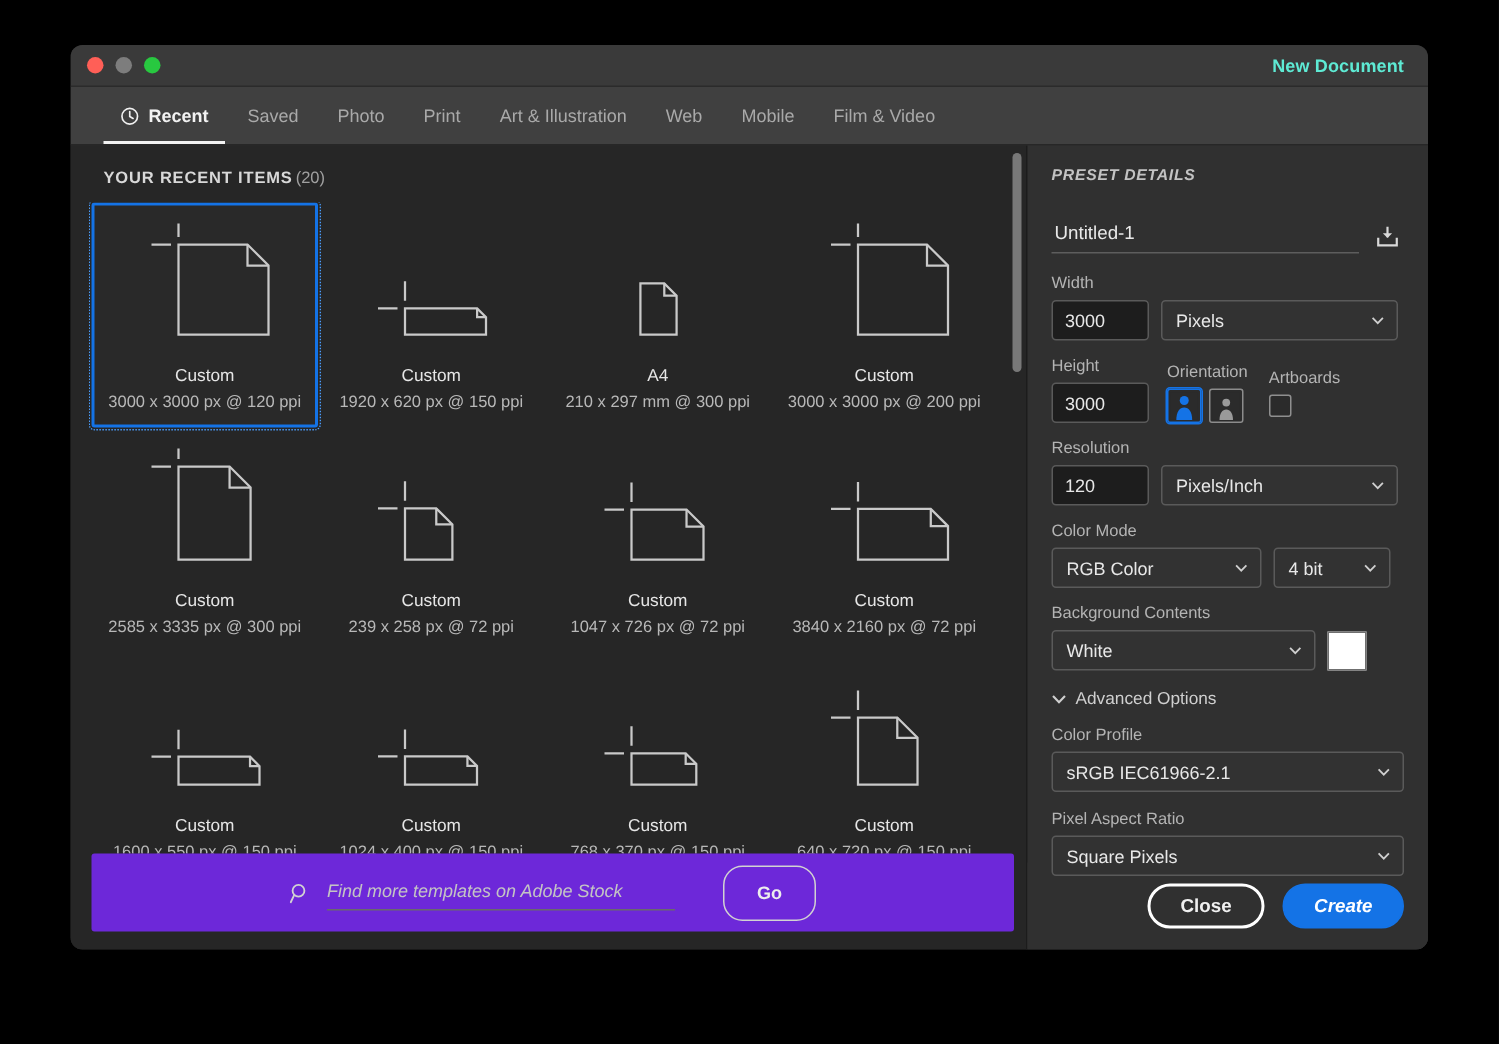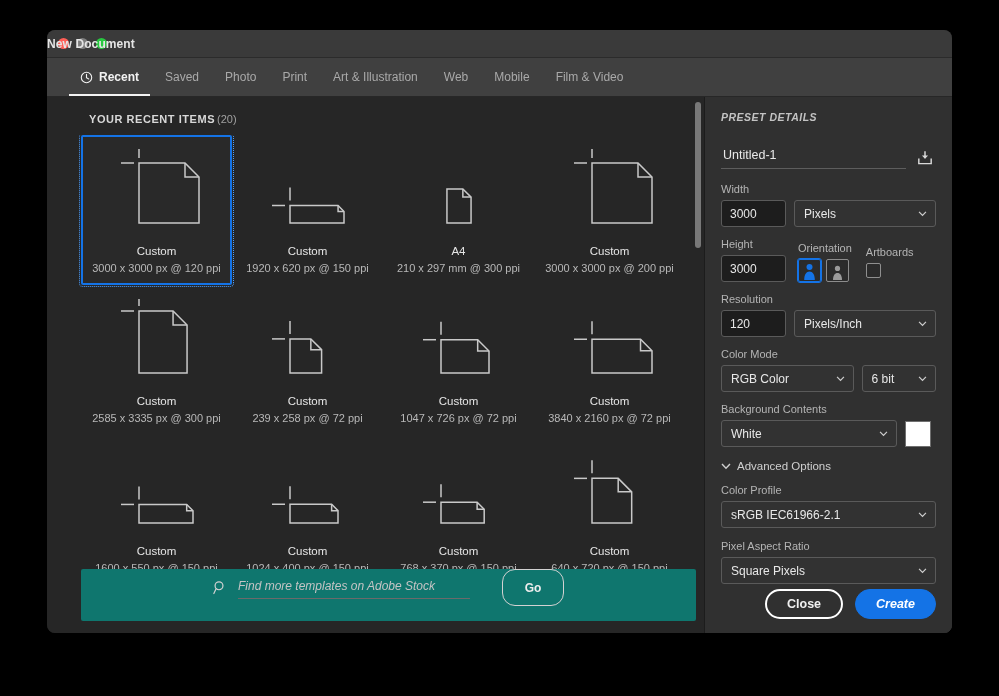--- a/index.html
+++ b/index.html
@@ -54,25 +54,25 @@
     width: 11px;
     height: 11px;
     border-radius: 50%;
     display: block;
   }
   .light.close { background: #ff5f57; }
   .light.min   { background: #7d7d7d; }
   .light.max   { background: #28c840; }
   .title-text {
     position: absolute;
-    left: 0; right: 5px;
-    text-align: left;
+    left: 0; right: 16px;
+    text-align: right;
     font-size: 12px;
     font-weight: bold;
-    color: #e5e5e5;
+    color: #5eead4;
     letter-spacing: 0.1px;
     pointer-events: none;
   }
 
   
   .tabbar {
     height: 39px;
     min-height: 39px;
     background: #404040;
     border-bottom: 1px solid #272727;
@@ -101,21 +101,20 @@
     height: 2px;
     background: #f2f2f2;
   }
 
   
   .body {
     flex: 1;
     display: flex;
     min-height: 0;
     background: #262626;
-    padding-left: 20px;
   }
 
   
   .left {
     position: relative;
     width: 637px;
     min-width: 637px;
     background: #262626;
     display: flex;
     flex-direction: column;
@@ -212,23 +211,23 @@
     height: 146px;
     border-radius: 3px;
     background: #787878;
   }
 
   
   .searchstrip {
     height: 52px;
     min-height: 52px;
     margin: 0 0 0 14px;
-    background: #0f766e;
-    display: flex;
-    align-items: flex-start;
+    background: #6d28d9;
+    display: flex;
+    align-items: center;
     justify-content: center;
     gap: 0px;
     border-radius: 2px;
     margin-right: 8px;
     margin-bottom: 12px;
   }
   .search-group {
     display: flex;
     align-items: center;
     gap: 10px;
@@ -728,21 +727,21 @@
           <div class="col">
             <span class="field-label">Color Mode</span>
             <div class="row" style="margin-bottom:11px;">
               <div class="select sel-mode">
                 <span>RGB Color</span>
                 <svg class="chev" viewBox="0 0 10 7">
                   <path d="M1 1 L5 5.2 L9 1" stroke="#cfcfcf" stroke-width="1.4" fill="none"></path>
                 </svg>
               </div>
               <div class="select sel-depth">
-                <span>6 bit</span>
+                <span>4 bit</span>
                 <svg class="chev" viewBox="0 0 10 7">
                   <path d="M1 1 L5 5.2 L9 1" stroke="#cfcfcf" stroke-width="1.4" fill="none"></path>
                 </svg>
               </div>
             </div>
           </div>
 
           <div class="col">
             <span class="field-label">Background Contents</span>
             <div class="row" style="margin-bottom:8px;">

